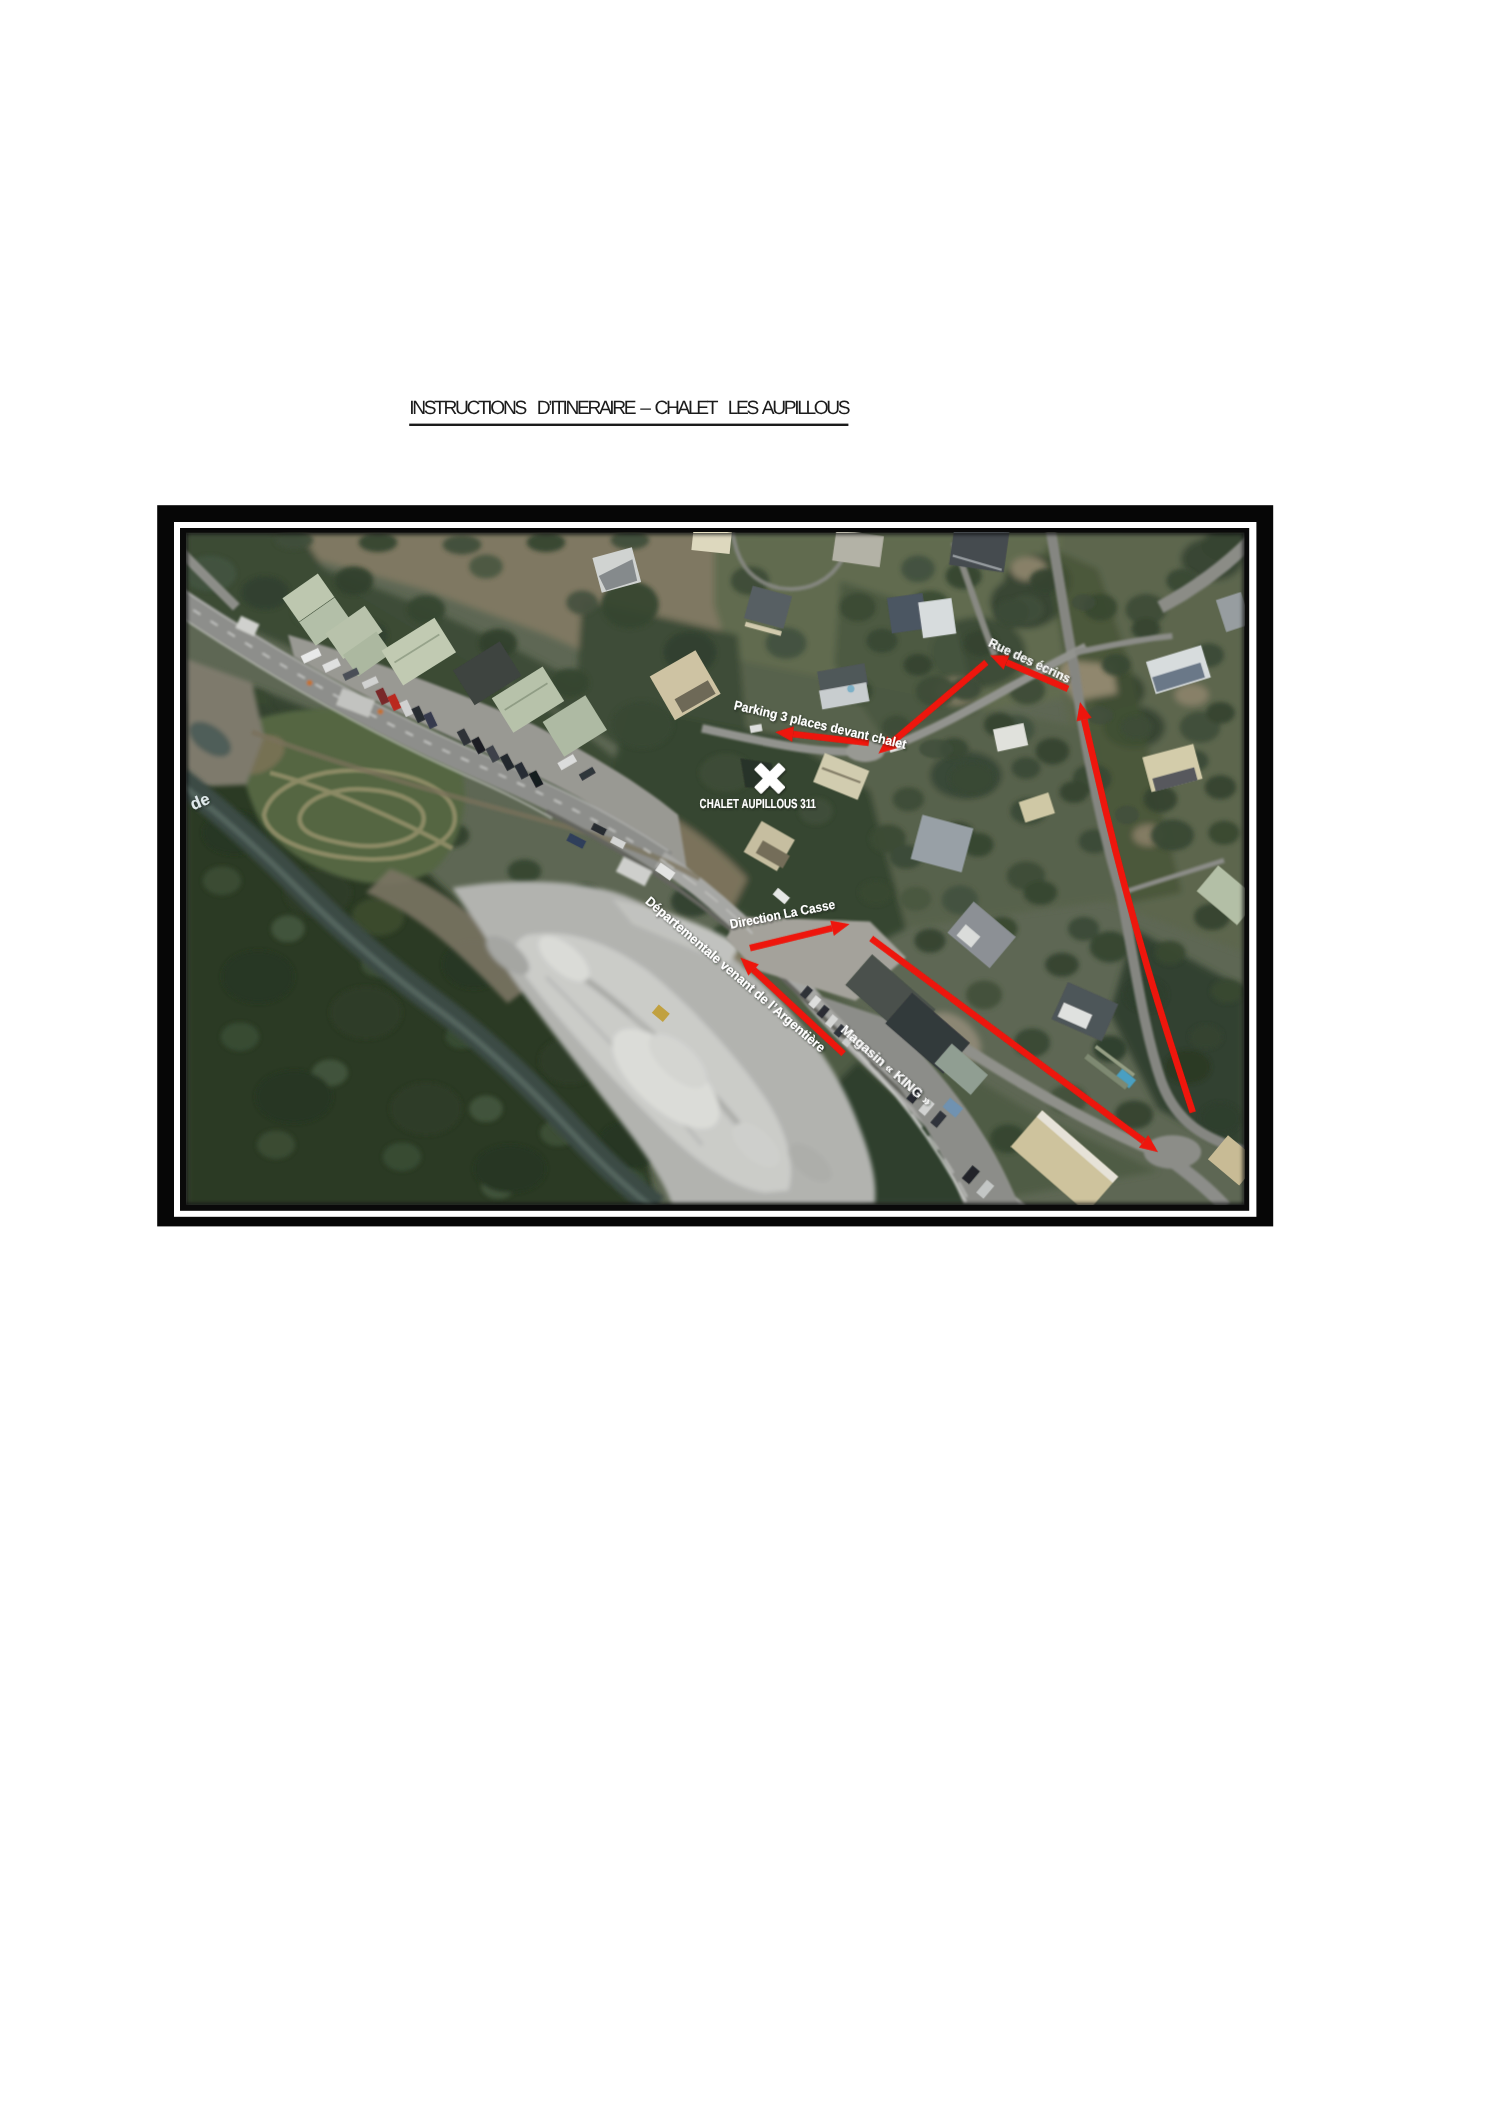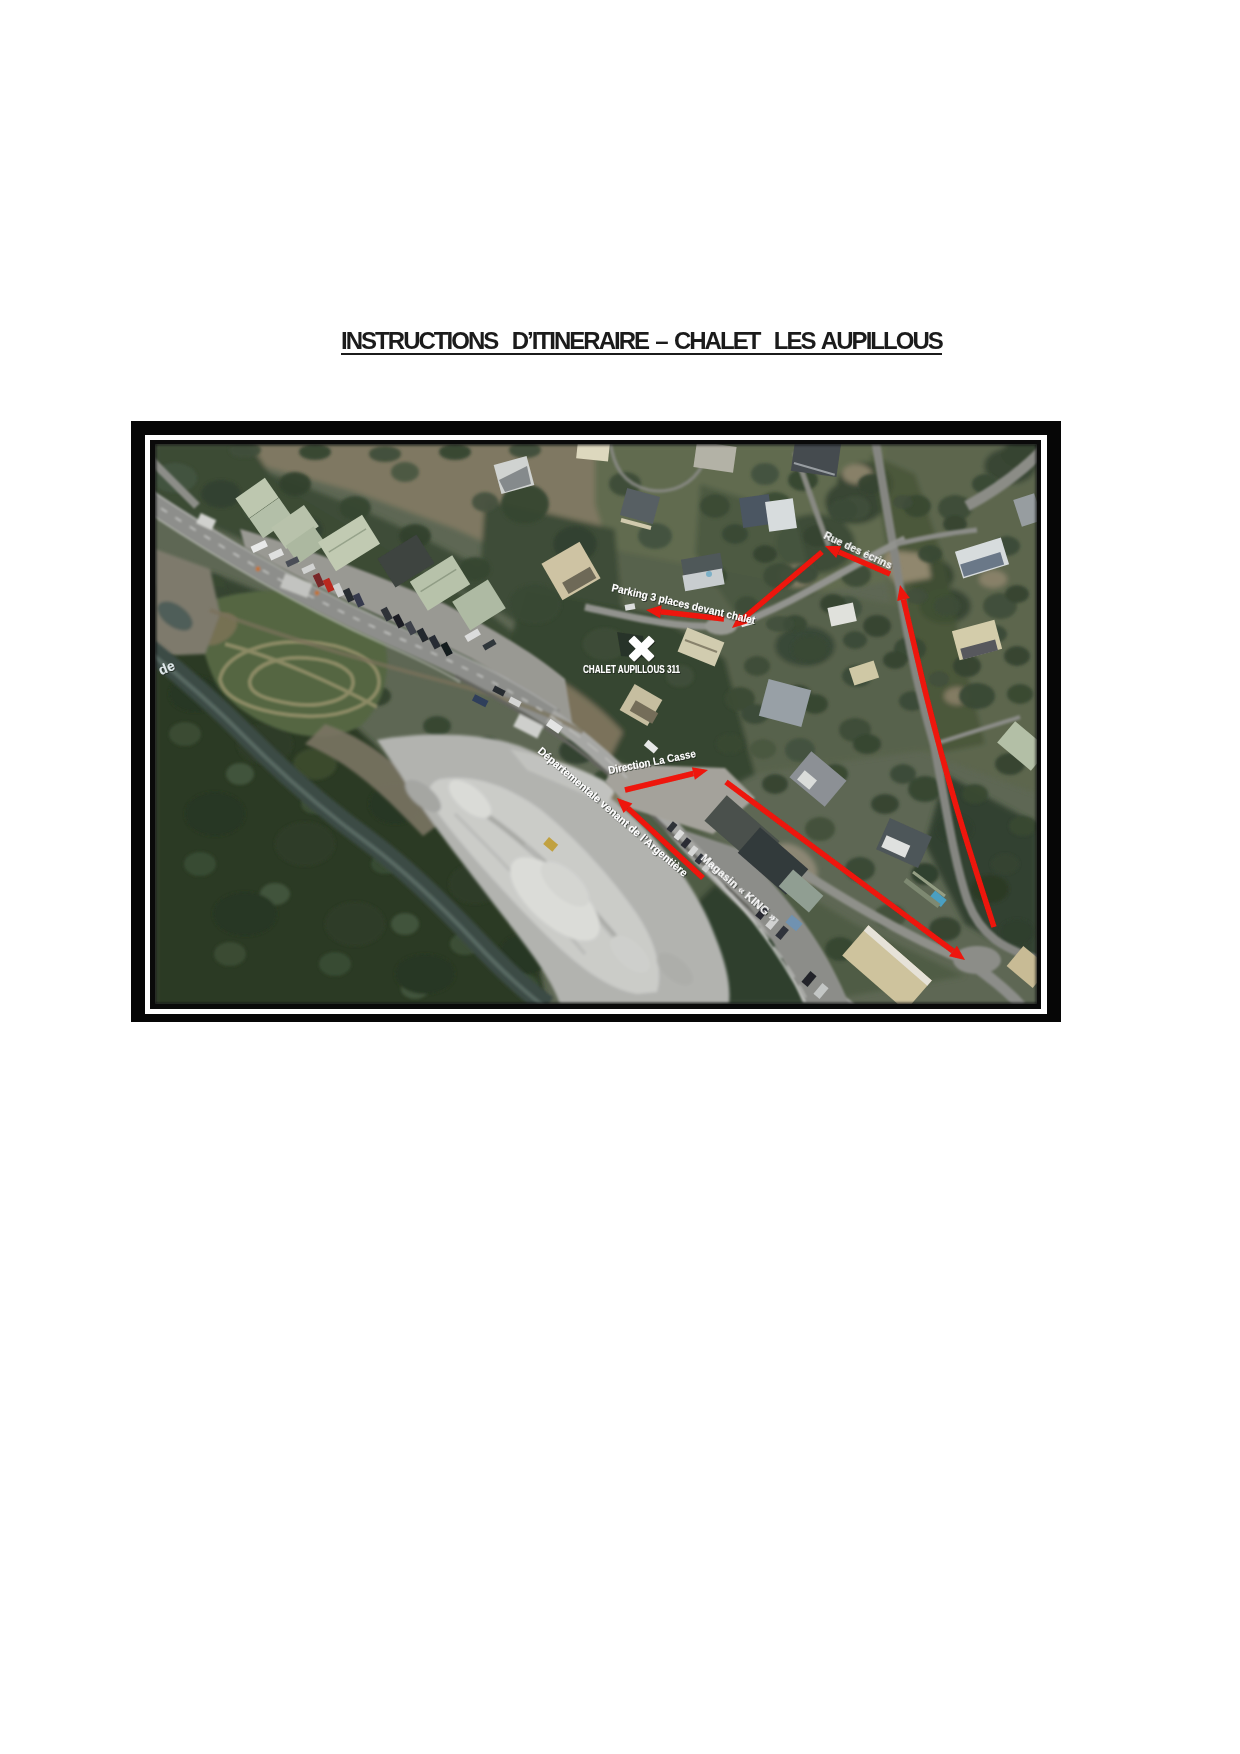--- a/index.html
+++ b/index.html
@@ -4,21 +4,21 @@
 <style>
   html,body{margin:0;padding:0;background:#ffffff;}
   #page{position:relative;width:1240px;height:1754px;background:#ffffff;overflow:hidden;
         font-family:"Liberation Sans", sans-serif;}
   .abs{position:absolute;}
 </style>
 </head>
 <body>
 <div id="page">
 
-  <div class="abs" id="title" style="left:341px;top:329px;font-weight:bold;font-size:24px;line-height:24px;color:#1b1b1b;border-bottom:2.4px solid #1b1b1b;padding:0;white-space:pre;letter-spacing:-1.97px;word-spacing:2.5px;">INSTRUCTIONS  D’ITINERAIRE – CHALET  LES AUPILLOUS</div>
+  <div class="abs" id="title" style="left:341px;top:329px;font-weight:normal;font-size:16px;line-height:24px;color:#1b1b1b;border-bottom:2.4px solid #1b1b1b;padding:0;white-space:pre;letter-spacing:-1.97px;word-spacing:2.5px;">INSTRUCTIONS  D’ITINERAIRE – CHALET  LES AUPILLOUS</div>
 
   <div class="abs" style="left:131px;top:421px;width:930px;height:601px;background:#060606;"></div>
 
   <div class="abs" style="left:145px;top:435px;width:902px;height:579px;background:#ffffff;"></div>
 
   <div class="abs" style="left:150px;top:440px;width:891px;height:569px;background:#0a0a0a;"></div>
 
   <div class="abs" style="left:155px;top:444px;width:882px;height:560px;">
   <svg width="882" height="560" viewBox="0 0 882 560">
     <defs>

